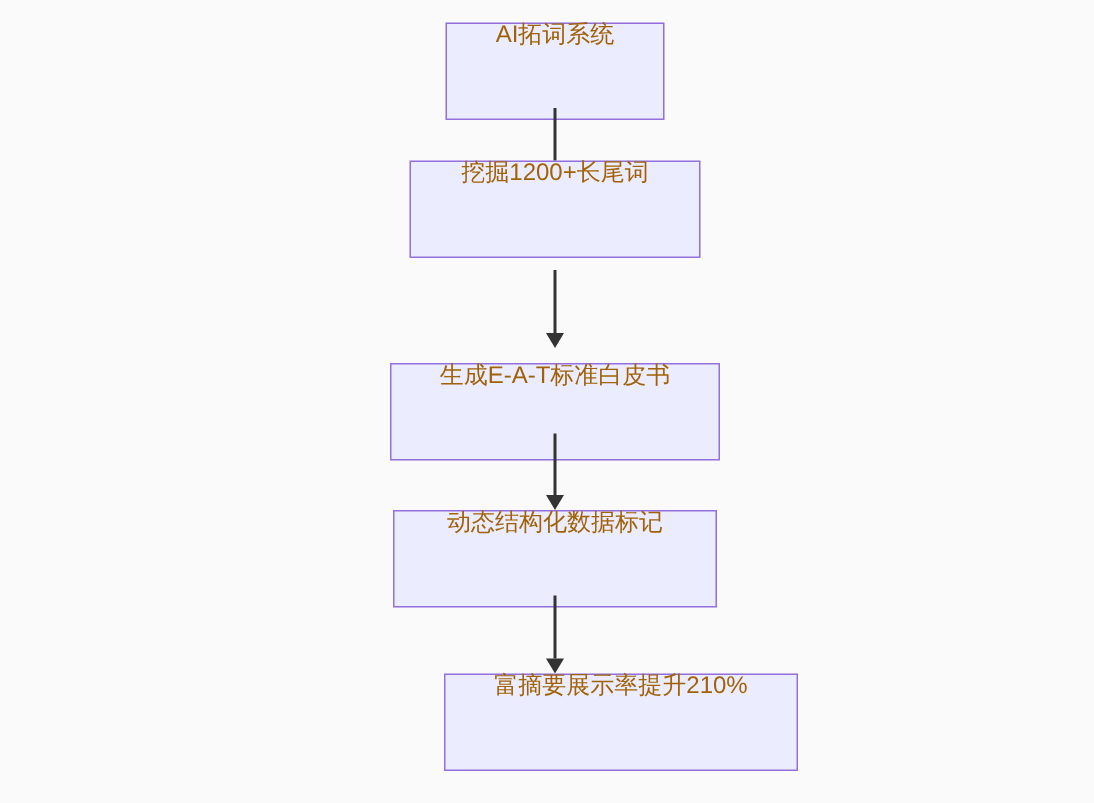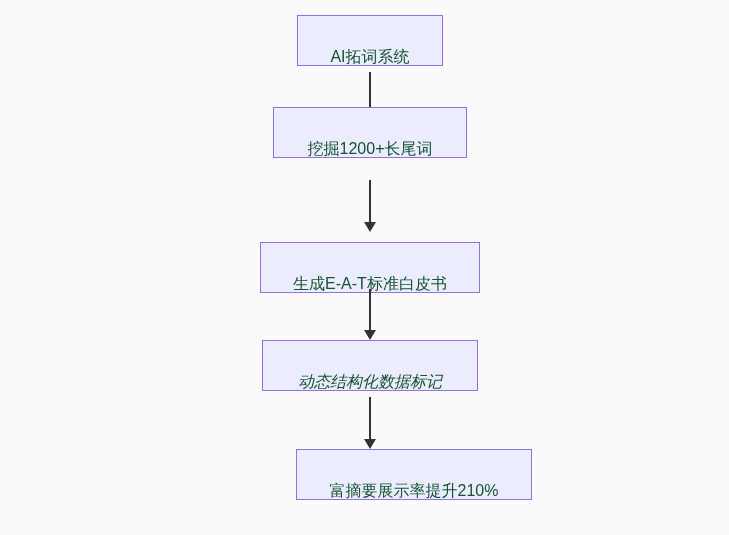--- a/index.html
+++ b/index.html
@@ -11,37 +11,37 @@
     position: relative;
     width: 729px;
     height: 535px;
     background: #fafafa;
     overflow: hidden;
   }
   .node {
     position: absolute;
     left: 370px;
     transform: translateX(-50%);
-    height: 51px;
+    height: 65px;
     box-sizing: border-box;
     background: #ECECFF;
     border: 1.5px solid #9370DB;
-    color: #14532d;
+    color: #a16207;
     font-size: 16px;
     line-height: 1;
     display: flex;
-    align-items: flex-end;
+    align-items: flex-start;
     justify-content: center;
     white-space: nowrap;
     text-align: center;
   }
   .n1 { top: 15px;  width: 146px; }
   .n2 { top: 107px; width: 194px; }
   .n3 { top: 242px; width: 220px; }
-  .n4 { top: 340px; width: 216px; font-style: italic; }
+  .n4 { top: 340px; width: 216px; }
   .n5 { top: 449px; width: 236px; margin-left: 44px; }
 
   .edge {
     position: absolute;
     left: 370px;
     transform: translateX(-50%);
     display: flex;
     flex-direction: column;
     align-items: center;
   }

